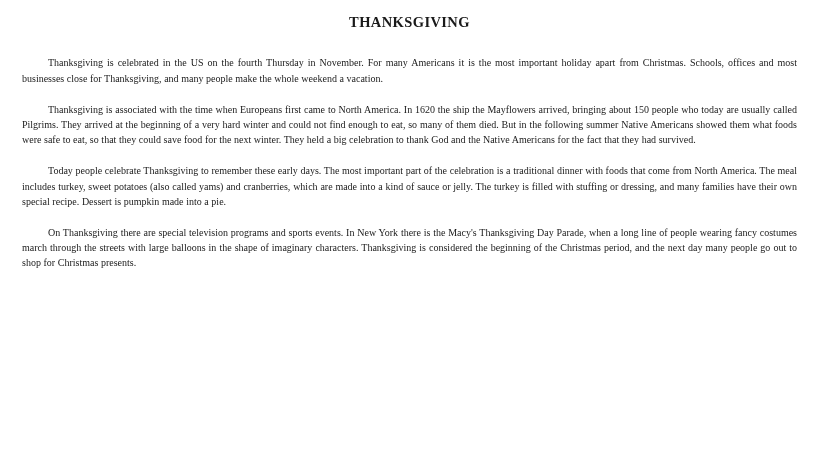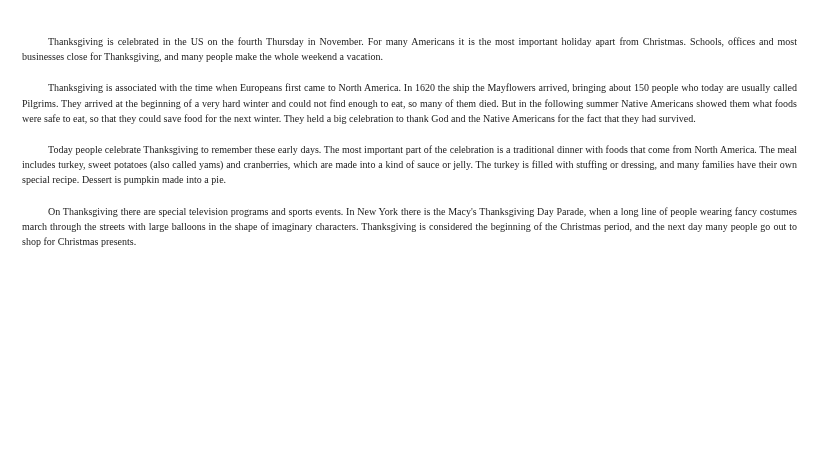--- a/index.html
+++ b/index.html
@@ -41,19 +41,20 @@
     word-spacing: 0.1px;
   }
   p.para:last-child {
     margin-bottom: 4px;
   }
 </style>
 </head>
 <body>
 
 <div class="page">
+  <h1 class="doc-title">THANKSGIVING</h1>
   <div class="body-text">
     <p class="para">Thanksgiving is celebrated in the US on the fourth Thursday in November. For many Americans it is the most important holiday apart from Christmas. Schools, offices and most businesses close for Thanksgiving, and many people make the whole weekend a vacation.</p>
     <p class="para">Thanksgiving is associated with the time when Europeans first came to North America. In 1620 the ship the Mayflowers arrived, bringing about 150 people who today are usually called Pilgrims. They arrived at the beginning of a very hard winter and could not find enough to eat, so many of them died. But in the following summer Native Americans showed them what foods were safe to eat, so that they could save food for the next winter. They held a big celebration to thank God and the Native Americans for the fact that they had survived.</p>
     <p class="para">Today people celebrate Thanksgiving to remember these early days. The most important part of the celebration is a traditional dinner with foods that come from North America. The meal includes turkey, sweet potatoes (also called yams) and cranberries, which are made into a kind of sauce or jelly. The turkey is filled with stuffing or dressing, and many families have their own special recipe. Dessert is pumpkin made into a pie.</p>
     <p class="para">On Thanksgiving there are special television programs and sports events. In New York there is the Macy's Thanksgiving Day Parade, when a long line of people wearing fancy costumes march through the streets with large balloons in the shape of imaginary characters. Thanksgiving is considered the beginning of the Christmas period, and the next day many people go out to shop for Christmas presents.</p>
   </div>
 </div>
 
 </body></html>

